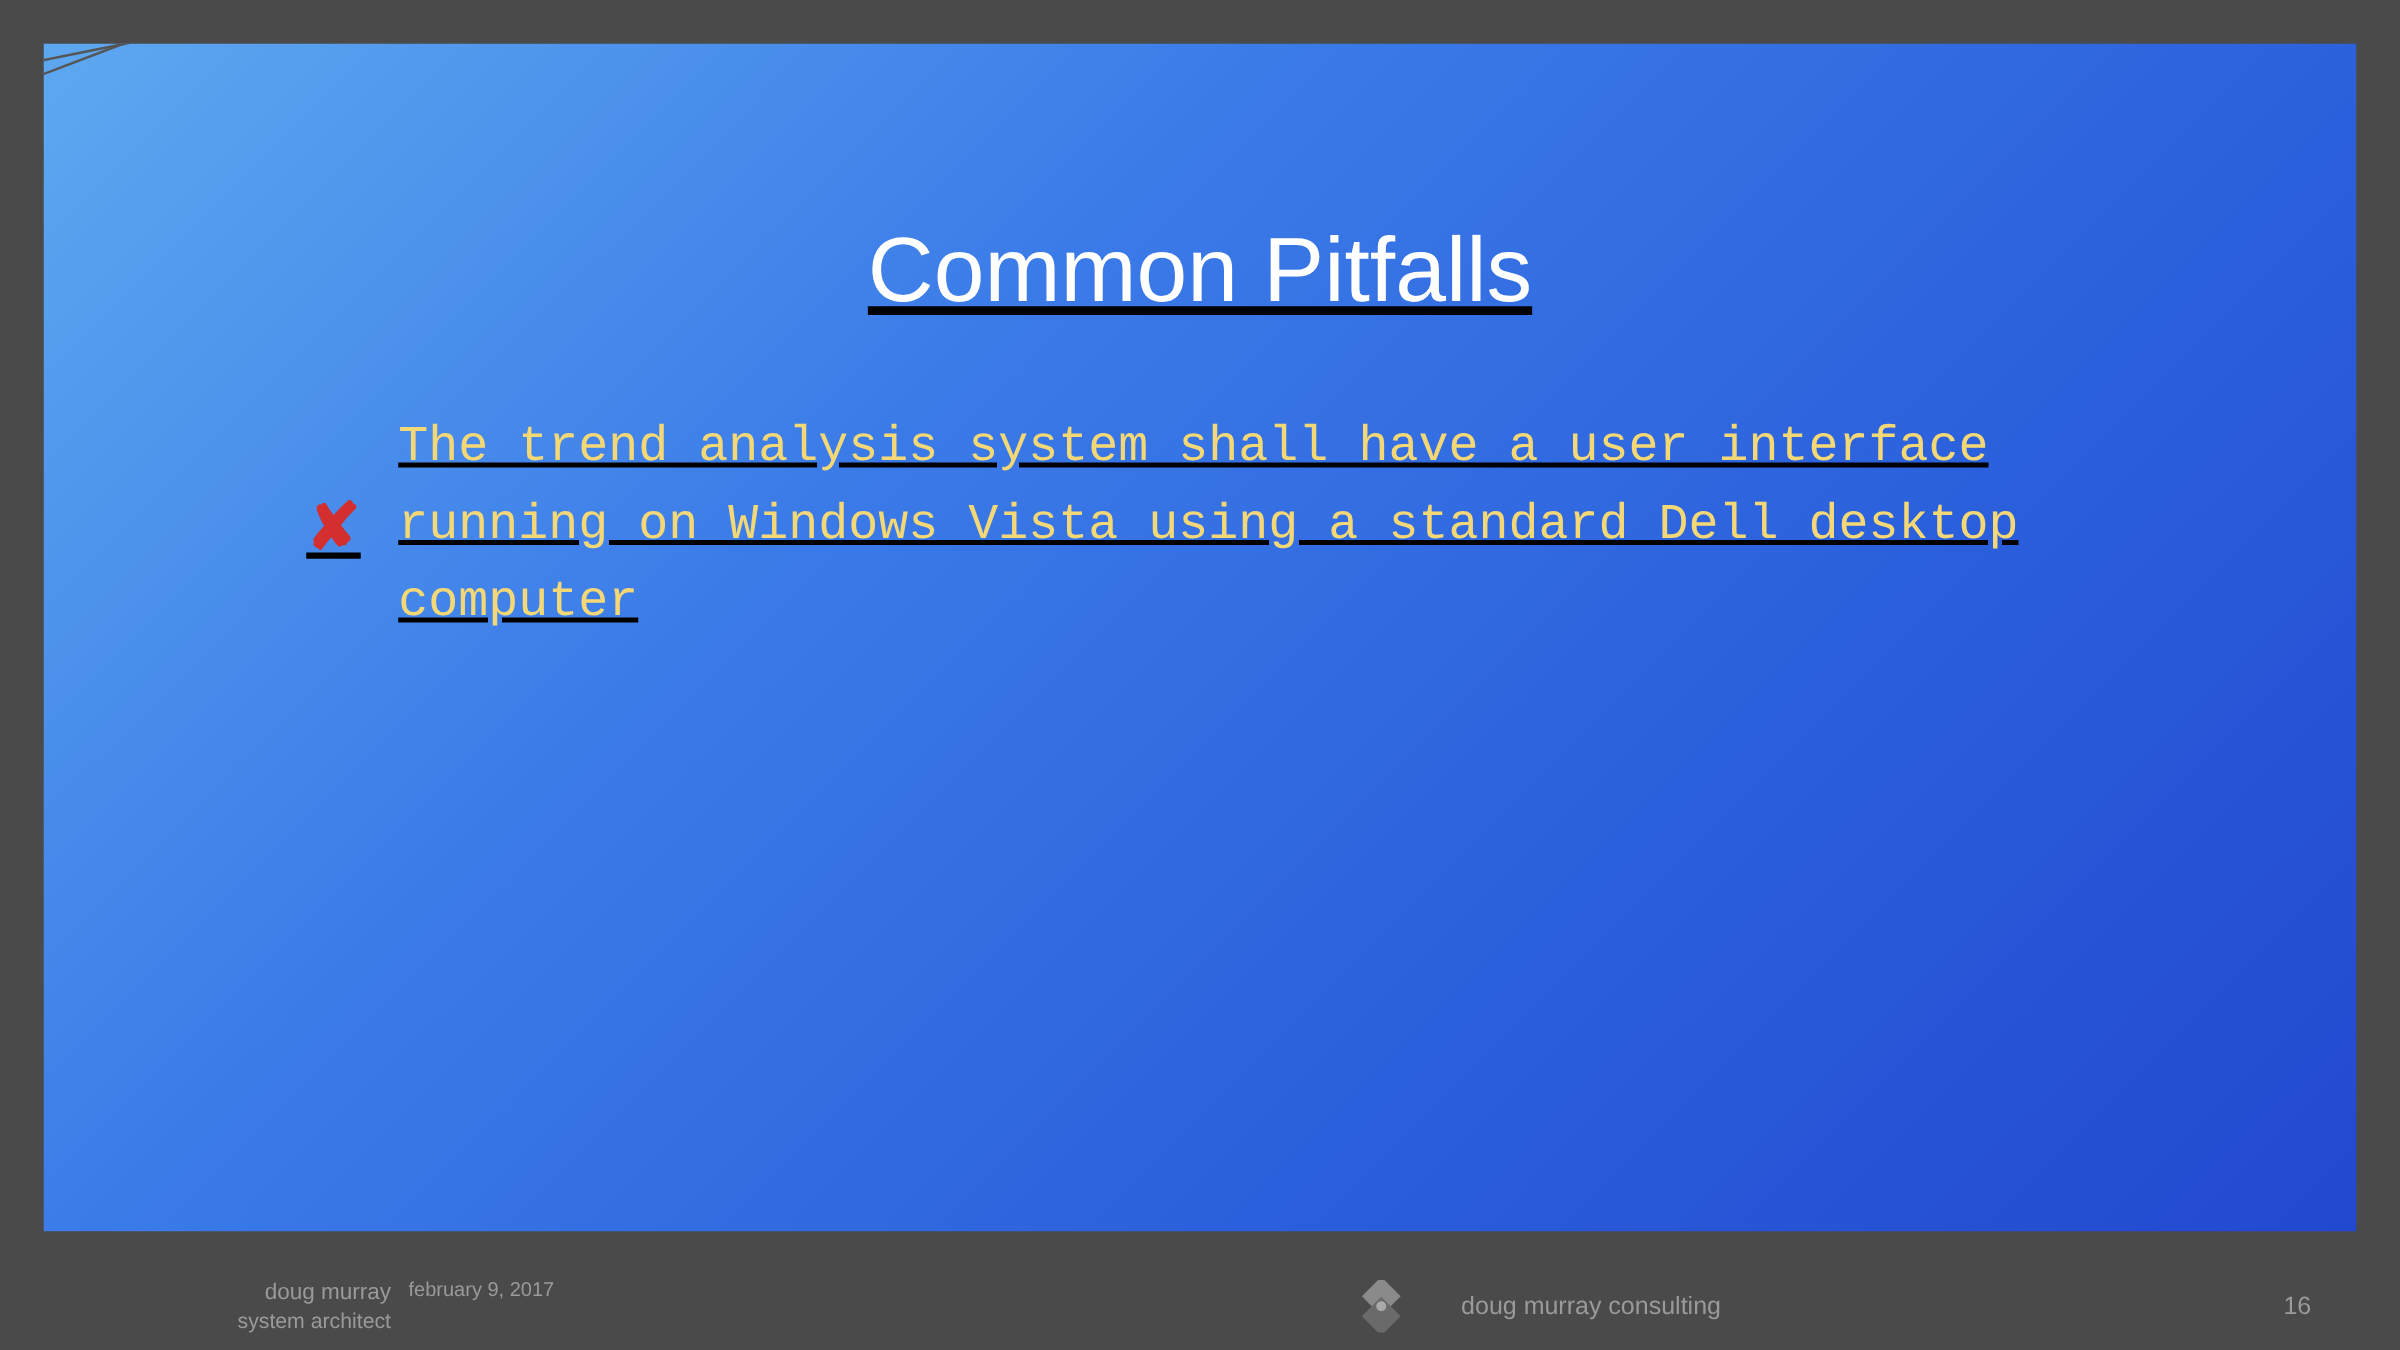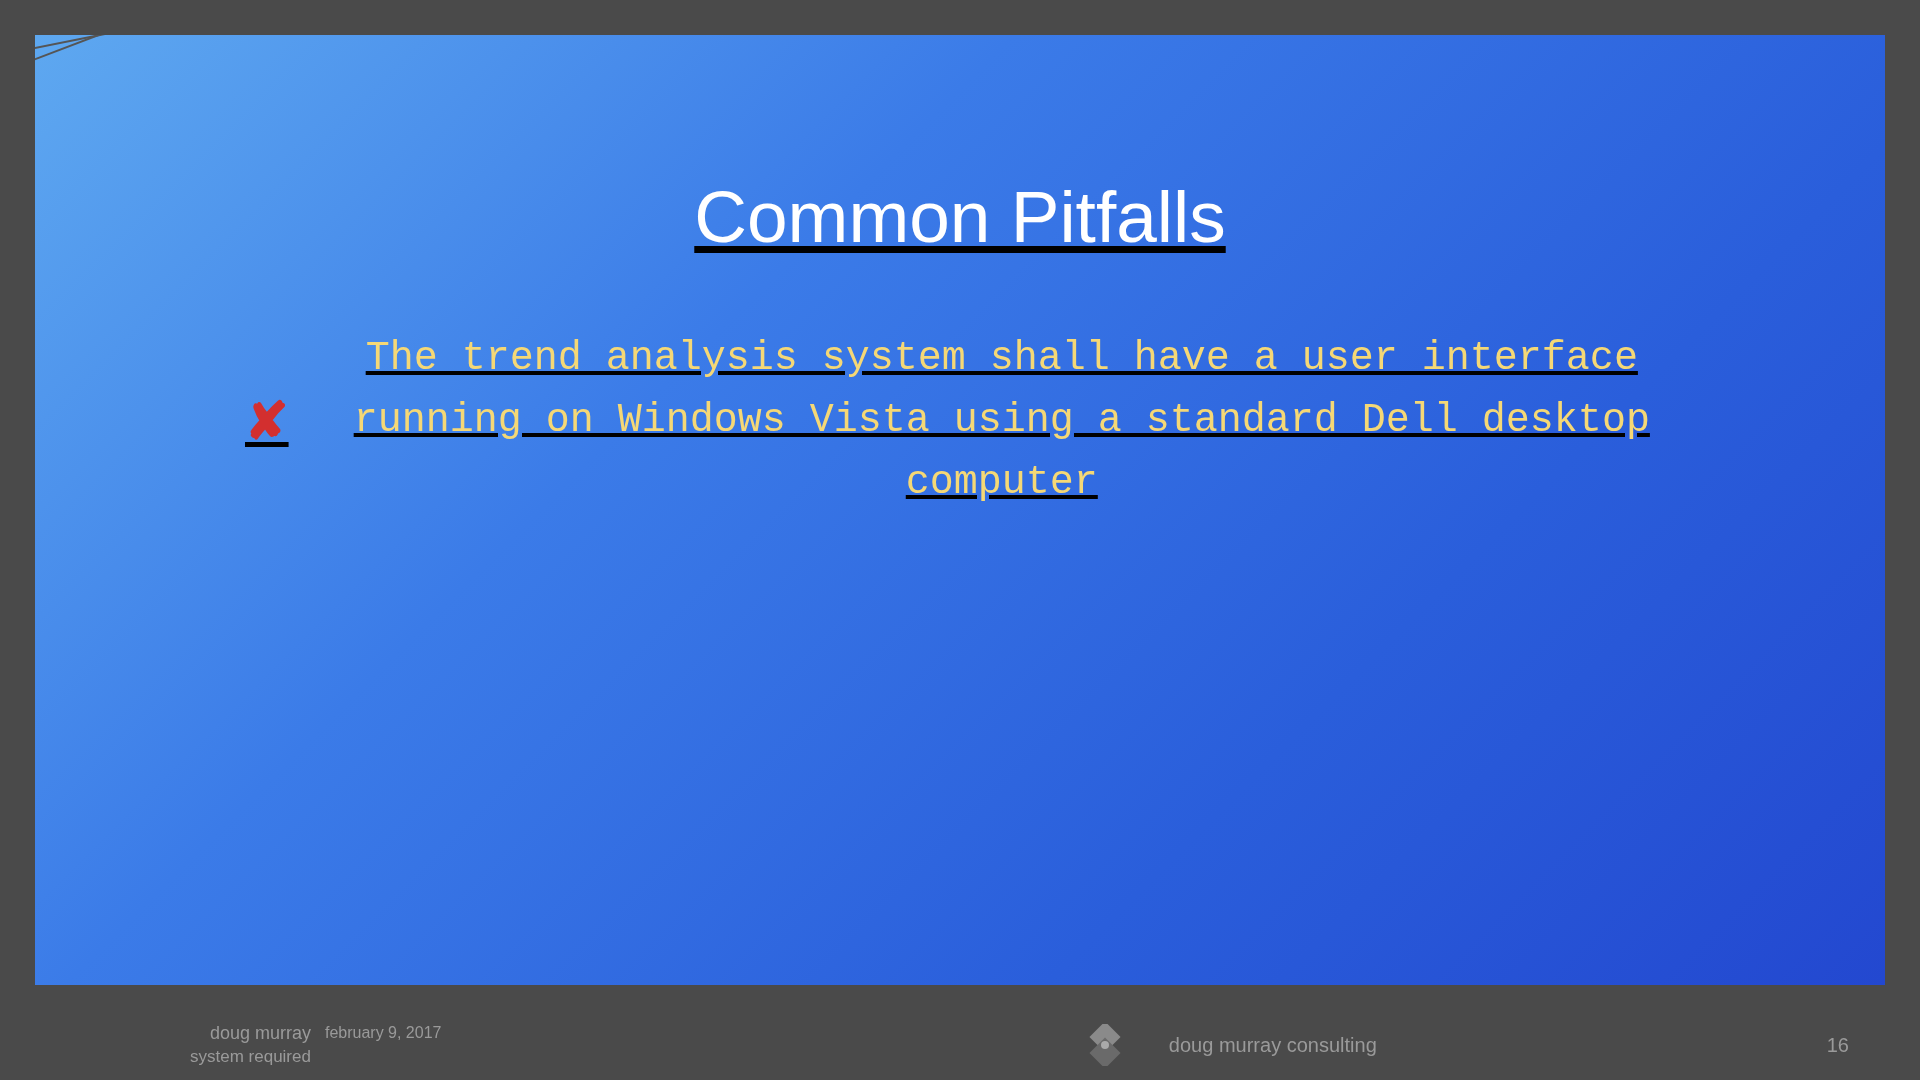--- a/index.html
+++ b/index.html
@@ -66,21 +66,20 @@
       font-size: 52px;
       font-weight: 900;
       flex-shrink: 0;
       font-family: Arial, sans-serif;
     }
     .example-text {
       font-family: 'Consolas', 'Courier New', monospace;
       color: #f5d876;
       font-size: 40px;
       line-height: 1.55;
-      text-align: center;
     }
     .body-text-2 {
       color: #ffffff;
       font-size: 48px;
       font-weight: 400;
       line-height: 1.35;
     }
     .footer {
       position: absolute;
       bottom: 0;
@@ -152,21 +151,21 @@
       <span class="x-mark">✘</span>
       <div class="example-text">The trend analysis system shall have a user interface running on Windows Vista using a standard Dell desktop computer</div>
     </div>
   </div>
 </div>
 
 <div class="footer">
   <div class="footer-left">
     <div class="author-block">
       <div class="author-name">doug murray</div>
-      <div class="author-title">system required</div>
+      <div class="author-title">system architect</div>
     </div>
     <div class="footer-date">february 9, 2017</div>
   </div>
   <div class="footer-right">
     <div class="logo-icon">
       <svg viewBox="0 0 42 42">
         <rect x="10" y="2" width="22" height="22" fill="#8a8a8a" transform="rotate(45 21 13)"></rect>
         <rect x="10" y="18" width="22" height="22" fill="#6a6a6a" transform="rotate(45 21 29)"></rect>
         <circle cx="21" cy="21" r="4" fill="#aaa"></circle>
       </svg>

